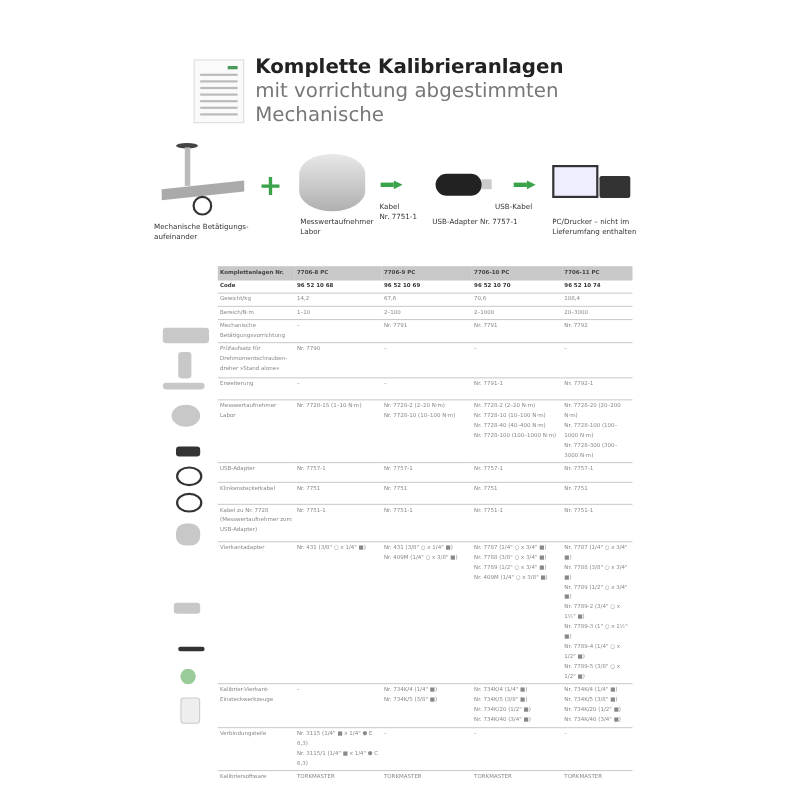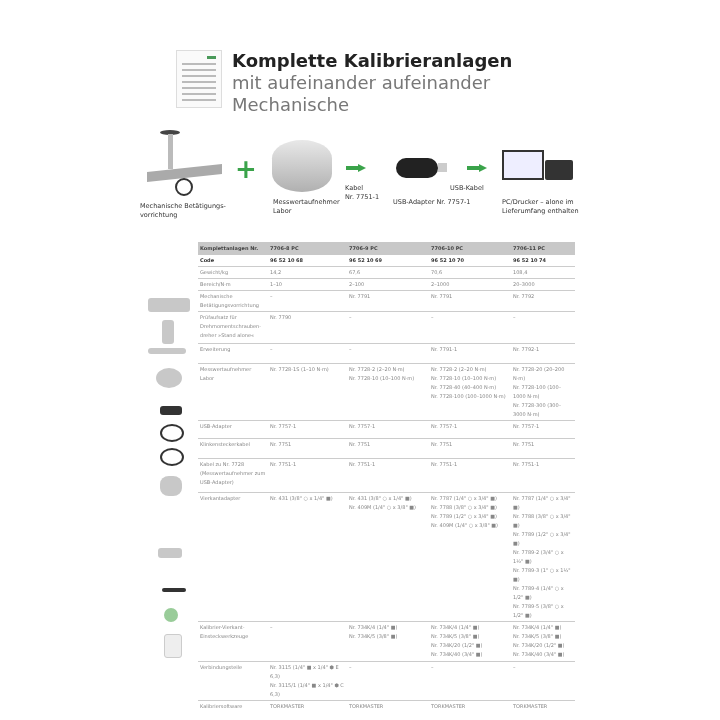--- a/index.html
+++ b/index.html
@@ -1,17 +1,17 @@
 <!DOCTYPE html>
 <html><head>
 <meta charset="utf-8">
 <style>
   html,body{margin:0;padding:0;background:#fff;}
   body{width:720px;height:720px;position:relative;overflow:hidden;font-family:"DejaVu Sans",sans-serif;color:#666;}
-  .hdr{position:absolute;left:176px;top:50px;display:flex;gap:10px;}
+  .hdr{position:absolute;left:176px;top:50px;display:flex;gap:10px;align-items:center;}
   .cert{width:44px;height:56px;border:1px solid #ddd;background:#fafafa;position:relative;}
   .cert i{position:absolute;left:5px;right:5px;height:2px;background:#bbb;}
   .cert b{position:absolute;right:5px;top:5px;width:9px;height:3px;background:#4a9a5a;}
   .titles{line-height:22px;}
   .t1{font-weight:bold;font-size:18px;color:#222;font-family:"DejaVu Sans",sans-serif;}
   .t2{font-size:18px;color:#777;font-family:"DejaVu Sans",sans-serif;}
   .flow{position:absolute;left:140px;top:128px;width:450px;height:90px;}
   .fitem{position:absolute;}
   .flabel{font-size:6.5px;font-weight:normal;color:#333;line-height:9px;position:absolute;white-space:nowrap;}
   .plus{position:absolute;color:#3aa34a;font-size:26px;font-weight:bold;}
@@ -36,49 +36,49 @@
       <i style="top:12px"></i>
       <i style="top:18px"></i>
       <i style="top:24px"></i>
       <i style="top:30px"></i>
       <i style="top:36px"></i>
       <i style="top:42px"></i>
       <i style="top:48px"></i>
   </div>
   <div class="titles">
     <div class="t1">Komplette Kalibrieranlagen</div>
-    <div class="t2">mit aufeinander aufeinander</div>
+    <div class="t2">mit vorrichtung abgestimmten</div>
     <div class="t2">Mechanische</div>
   </div>
 </div>
 
 <div class="flow">
   <div class="fitem" style="left:5px;top:0;width:80px;height:70px;">
     <div style="position:absolute;left:15px;top:2px;width:20px;height:5px;border-radius:50%;background:#444"></div>
     <div style="position:absolute;left:23px;top:6px;width:5px;height:35px;background:#bbb"></div>
     <div style="position:absolute;left:2px;top:40px;width:75px;height:10px;background:#aaa;transform:skewY(-6deg)"></div>
     <div style="position:absolute;left:30px;top:50px;width:14px;height:14px;border-radius:50%;border:2px solid #333"></div>
   </div>
   <div class="flabel" style="left:0;top:74px;white-space:pre">Mechanische Betätigungs-
-vorrichtung</div>
+aufeinander</div>
   <div class="plus" style="left:95px;top:26px">+</div>
   <div class="fitem" style="left:132px;top:12px;width:60px;height:52px;border-radius:50%/35%;background:linear-gradient(#e8e8e8,#b0b0b0);"></div>
   <div class="flabel" style="left:133px;top:70px;white-space:pre">Messwertaufnehmer
 Labor</div>
   <div class="arrow" style="left:206px;top:36px"></div>
   <div class="flabel" style="left:205px;top:56px;white-space:pre">Kabel
 Nr. 7751-1</div>
   <div class="fitem" style="left:256px;top:30px;width:42px;height:20px;border-radius:10px;background:#222;"></div>
   <div class="fitem" style="left:298px;top:35px;width:9px;height:9px;background:#ccc;"></div>
   <div class="flabel" style="left:253px;top:70px">USB-Adapter Nr. 7757-1</div>
   <div class="arrow" style="left:327px;top:36px"></div>
   <div class="flabel" style="left:310px;top:56px">USB-Kabel</div>
   <div class="fitem" style="left:362px;top:22px;width:38px;height:26px;border:2px solid #333;background:#eef;"></div>
   <div class="fitem" style="left:405px;top:32px;width:28px;height:20px;background:#333;border-radius:2px;"></div>
-  <div class="flabel" style="left:362px;top:70px;white-space:pre">PC/Drucker – alone im
+  <div class="flabel" style="left:362px;top:70px;white-space:pre">PC/Drucker – nicht im
 Lieferumfang enthalten</div>
 </div>
 
 <div class="thumb" style="top:298px;width:42px;height:14px"></div>
 <div class="thumb" style="top:320px;left:162px;width:12px;height:24px"></div>
 <div class="thumb" style="top:348px;width:38px;height:6px"></div>
 <div class="thumb" style="top:368px;left:156px;width:26px;height:20px;border-radius:50%"></div>
 <div class="thumb" style="top:406px;left:160px;width:22px;height:9px;background:#333"></div>
 <div class="thumb" style="top:424px;left:160px;width:20px;height:14px;background:none;border:2px solid #333;border-radius:50%"></div>
 <div class="thumb" style="top:448px;left:160px;width:20px;height:14px;background:none;border:2px solid #333;border-radius:50%"></div>

